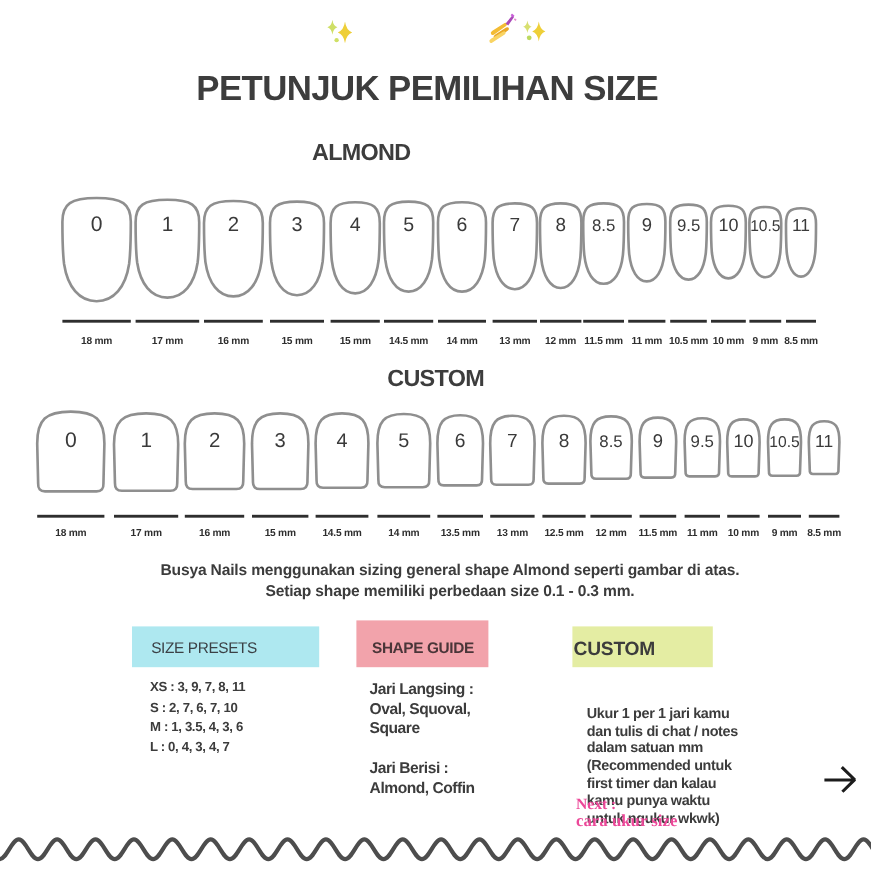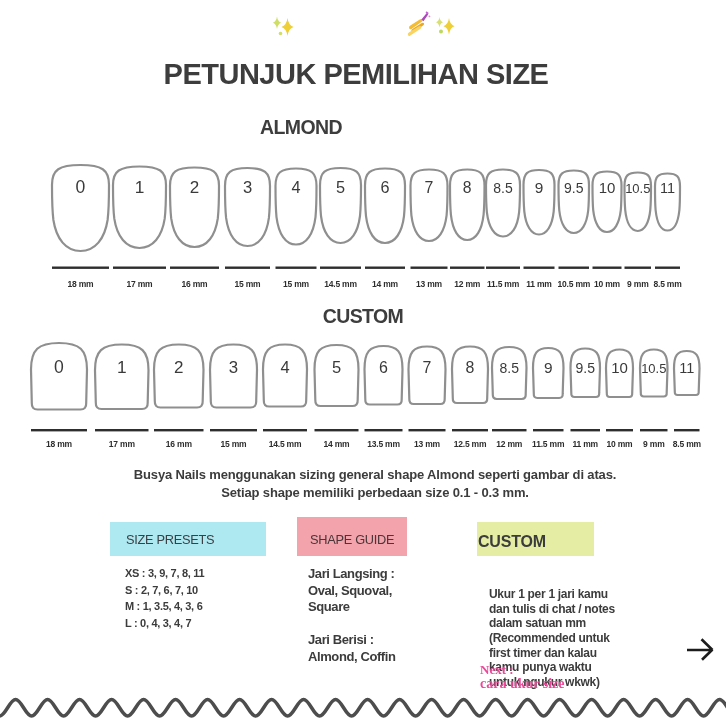--- a/index.html
+++ b/index.html
@@ -262,21 +262,21 @@
 <div class="abs" style="left:0;top:466px;width:726px;text-align:center;font-size:13px;font-weight:bold;color:#3c3c3c;line-height:18px;letter-spacing:-0.15px;padding-left:12px;">Busya Nails menggunakan sizing general shape Almond seperti gambar di atas.<br>Setiap shape memiliki perbedaan size 0.1 - 0.3 mm.</div>
 
 <div class="abs" style="left:110px;top:522px;width:156px;height:34px;background:#aee8f0;"></div>
 
 <div class="abs" style="left:126px;top:532px;font-size:12.8px;font-weight:normal;color:#3b4045;letter-spacing:-0.3px;">SIZE PRESETS</div>
 
 <div class="abs" style="left:125px;top:565px;font-size:11px;font-weight:bold;color:#3c3c3c;line-height:16.5px;letter-spacing:-0.3px;">XS : 3, 9, 7, 8, 11<br>S : 2, 7, 6, 7, 10<br>M : 1, 3.5, 4, 3, 6<br>L : 0, 4, 3, 4, 7</div>
 
 <div class="abs" style="left:297px;top:517px;width:110px;height:39px;background:#f2a3ab;"></div>
 
-<div class="abs" style="left:310px;top:532px;font-size:12.8px;font-weight:normal;color:#4a3538;letter-spacing:-0.3px;">SHAPE GUIDE</div>
+<div class="abs" style="left:310px;top:532px;font-size:12.8px;font-weight:bold;color:#4a3538;letter-spacing:-0.3px;">SHAPE GUIDE</div>
 
 <div class="abs" style="left:308px;top:566px;font-size:13px;font-weight:bold;color:#3c3c3c;line-height:16.5px;letter-spacing:-0.4px;">Jari Langsing :<br>Oval, Squoval,<br>Square<br><br>Jari Berisi :<br>Almond, Coffin</div>
 
 <div class="abs" style="left:477px;top:522px;width:117px;height:34px;background:#e4eda3;"></div>
 
 <div class="abs" style="left:478px;top:533px;font-size:16px;font-weight:bold;color:#3c3c3c;letter-spacing:-0.2px;">CUSTOM</div>
 
 <div class="abs" style="left:489px;top:567px;width:170px;font-size:12px;font-weight:bold;color:#3c3c3c;line-height:14.5px;letter-spacing:-0.3px;margin-top:20px;">Ukur 1 per 1 jari kamu<br>dan tulis di chat / notes<br>dalam satuan mm</div>
 
 <div class="abs" style="left:489px;top:631px;width:170px;font-size:12px;font-weight:bold;color:#3c3c3c;line-height:14.5px;letter-spacing:-0.3px;">(Recommended untuk<br>first timer dan kalau<br>kamu punya waktu<br>untuk ngukur wkwk)</div>

